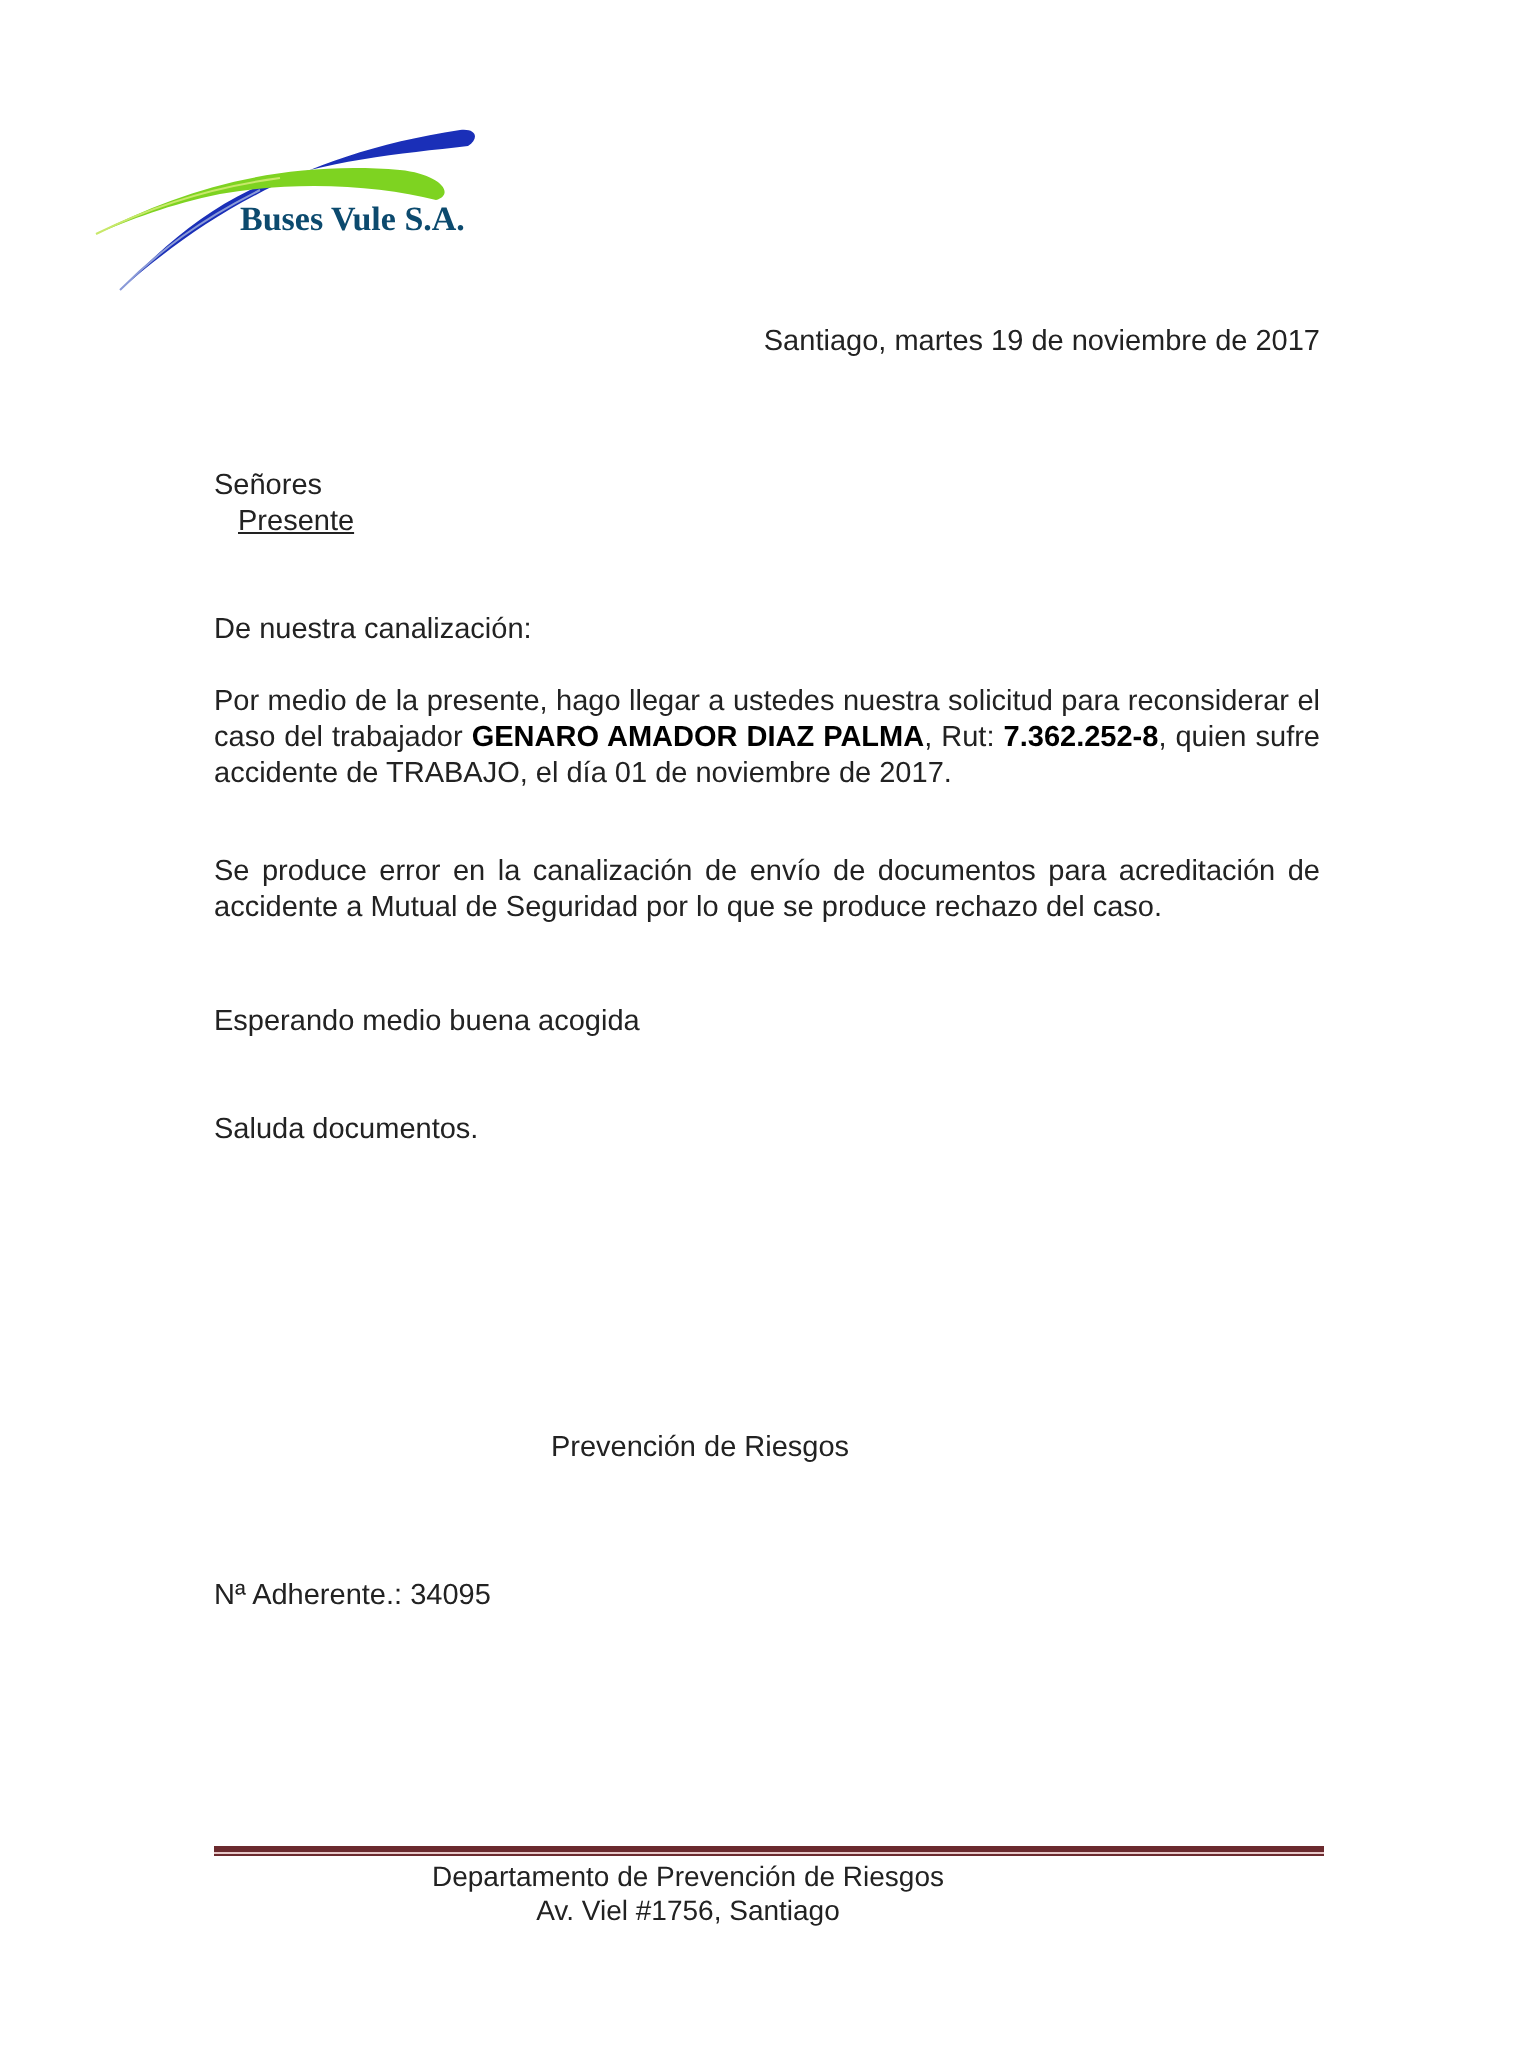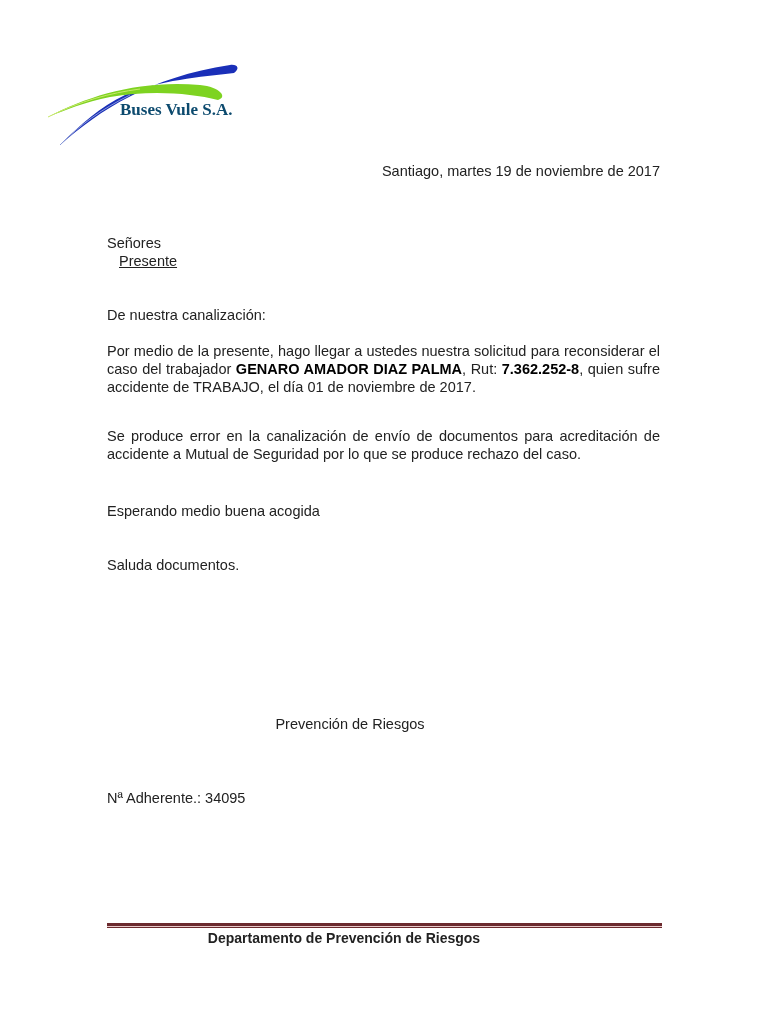--- a/index.html
+++ b/index.html
@@ -82,21 +82,20 @@
       box-sizing: border-box;
     }
     .footer {
       position: absolute;
       left: 0;
       width: 688px;
       top: 930px;
       text-align: center;
       line-height: 17px;
       font-size: 14px;
-      font-weight: bold;
     }
     b { font-weight: bold; color: #000000; }
   </style>
 </head>
 <body>
 
 <div class="logo">
   <svg width="210" height="95" viewBox="0 0 210 95">
 
     <path d="M20 90 C 60 55, 110 22, 190 10 C 198 9, 200 14, 194 18 C 160 22, 120 25, 85 40 C 60 52, 40 70, 20 90 Z" fill="#1a2fb8"></path>
@@ -126,13 +125,14 @@
 <div class="block closing2">Saluda documentos.</div>
 
 <div class="dept-sign">Prevención de Riesgos</div>
 
 <div class="block adherent">Nª Adherente.: 34095</div>
 
 <div class="footer-rule"></div>
 
 <div class="footer">
   <div>Departamento de Prevención de Riesgos</div>
+  <div>Av. Viel #1756, Santiago</div>
 </div>
 
 </body></html>

